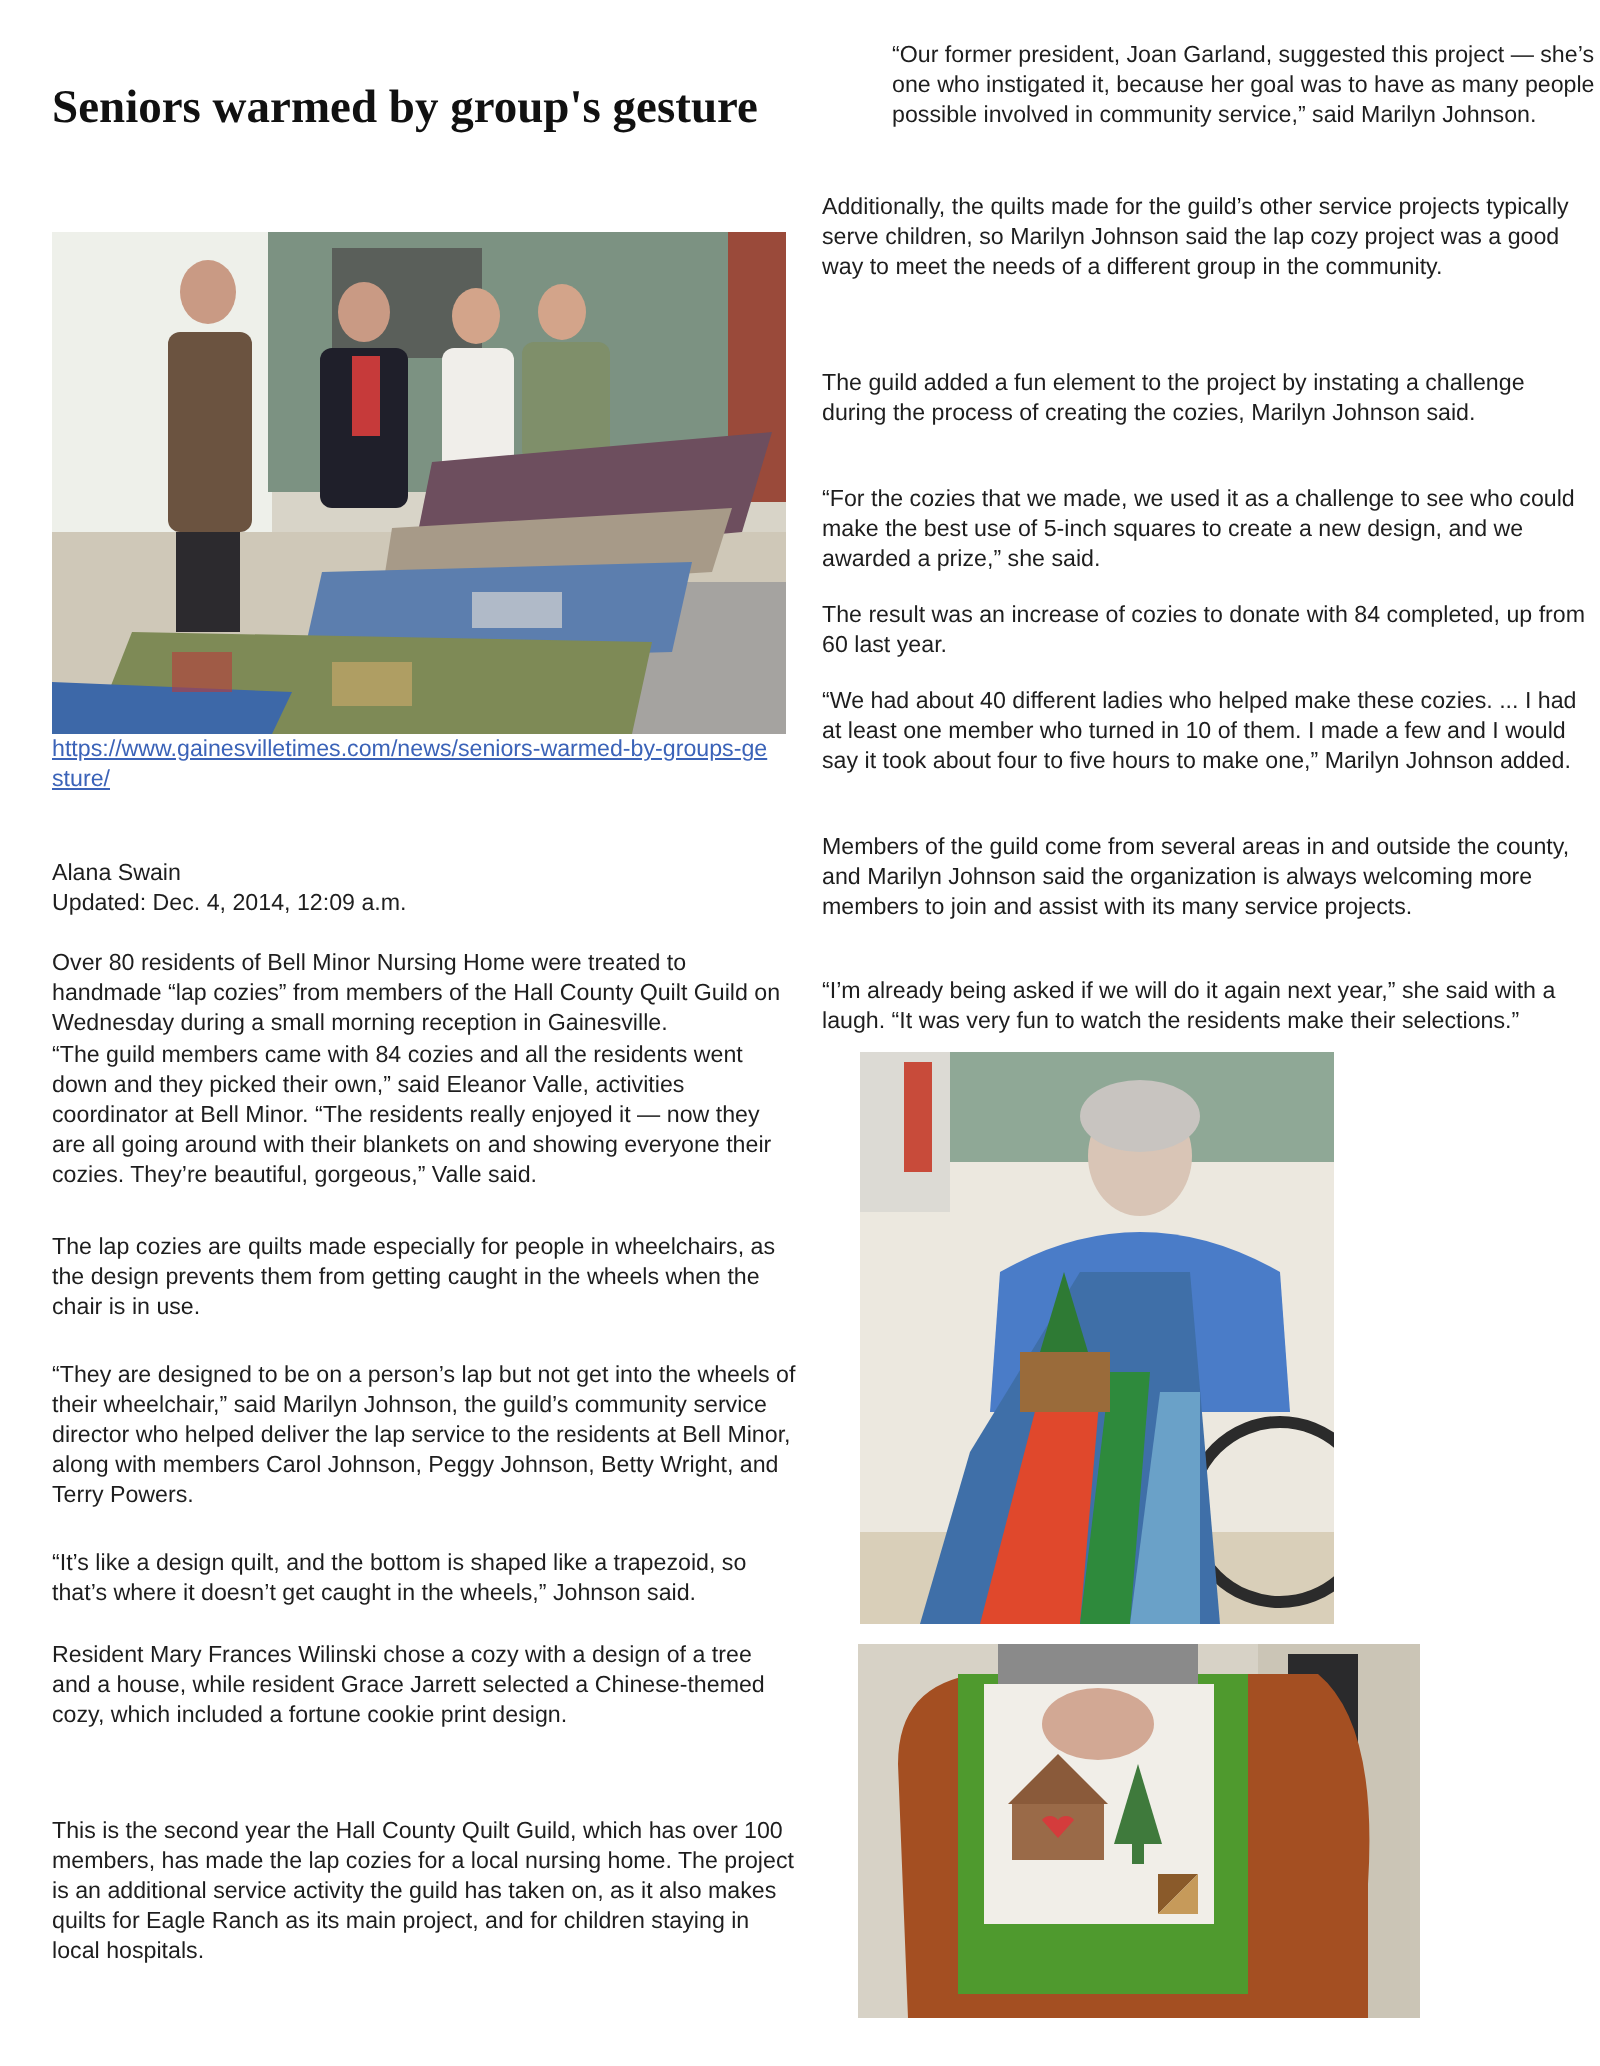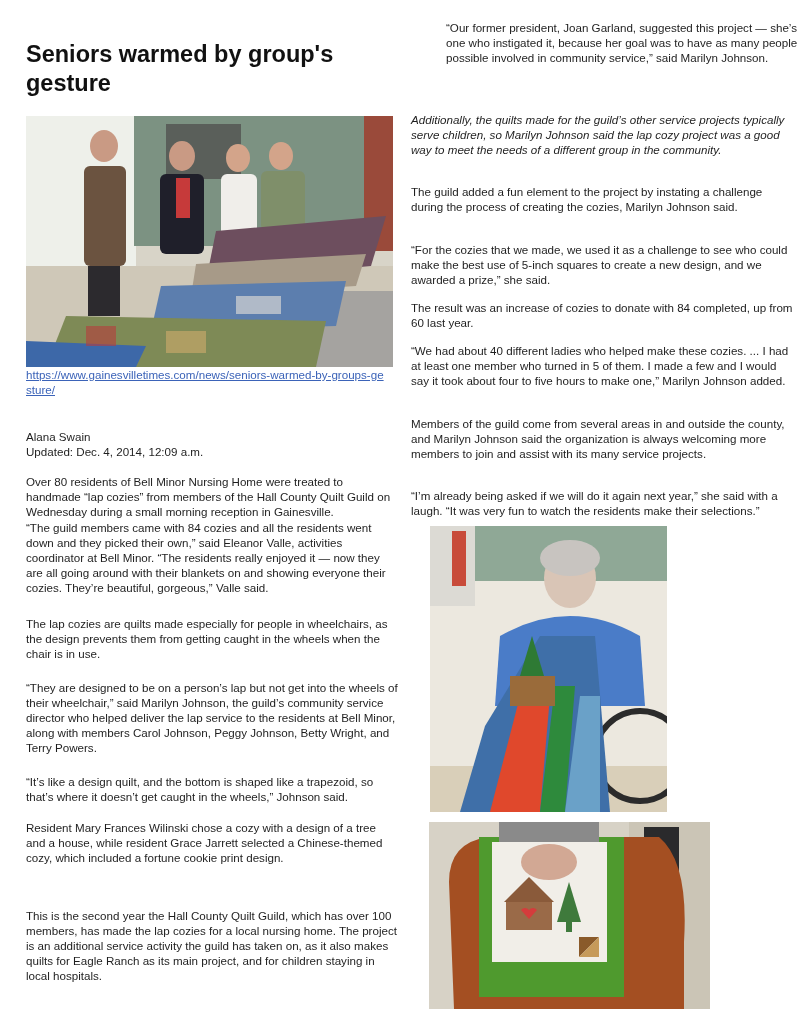--- a/index.html
+++ b/index.html
@@ -1,19 +1,19 @@
 <!DOCTYPE html>
 <html><head>
 <meta charset="utf-8">
 <style>
   html, body { margin: 0; padding: 0; background: #ffffff; }
   body { width: 800px; height: 1033px; position: relative; overflow: hidden;
          font-family: "Liberation Sans", sans-serif; color: #1a1a1a; }
   .title { position: absolute; left: 26px; top: 40px; width: 370px; margin: 0;
-           font-size: 23.5px; line-height: 29px; font-weight: bold; color: #111; }
+           font-size: 23.5px; line-height: 29px; font-weight: bold; color: #111; font-family: Liberation Serif, serif; }
   .p { position: absolute; margin: 0; font-size: 11.6px; line-height: 15px; color: #1e1e1e; }
   .left { left: 26px; width: 372px; }
   .right { left: 411px; width: 385px; }
   .link { color: #3b63b8; text-decoration: underline; }
   .photo { position: absolute; overflow: hidden; }
   .photo svg { display: block; width: 100%; height: 100%; }
 </style>
 </head>
 <body>
 
@@ -58,25 +58,25 @@
 
 <p class="p left" style="top:474px;">Over 80 residents of Bell Minor Nursing Home were treated to handmade “lap cozies” from members of the Hall County Quilt Guild on Wednesday during a small morning reception in Gainesville.</p>
 <p class="p left" style="top:520px;">“The guild members came with 84 cozies and all the residents went down and they picked their own,” said Eleanor Valle, activities coordinator at Bell Minor. “The residents really enjoyed it — now they are all going around with their blankets on and showing everyone their cozies. They’re beautiful, gorgeous,” Valle said.</p>
 <p class="p left" style="top:616px;">The lap cozies are quilts made especially for people in wheelchairs, as the design prevents them from getting caught in the wheels when the chair is in use.</p>
 <p class="p left" style="top:680px;">“They are designed to be on a person’s lap but not get into the wheels of their wheelchair,” said Marilyn Johnson, the guild’s community service director who helped deliver the lap service to the residents at Bell Minor, along with members Carol Johnson, Peggy Johnson, Betty Wright, and Terry Powers.</p>
 <p class="p left" style="top:774px;">“It’s like a design quilt, and the bottom is shaped like a trapezoid, so that’s where it doesn’t get caught in the wheels,” Johnson said.</p>
 <p class="p left" style="top:820px;">Resident Mary Frances Wilinski chose a cozy with a design of a tree and a house, while resident Grace Jarrett selected a Chinese-themed cozy, which included a fortune cookie print design.</p>
 <p class="p left" style="top:908px;">This is the second year the Hall County Quilt Guild, which has over 100 members, has made the lap cozies for a local nursing home. The project is an additional service activity the guild has taken on, as it also makes quilts for Eagle Ranch as its main project, and for children staying in local hospitals.</p>
 
 <p class="p right" style="top:20px;margin-left:35px;">“Our former president, Joan Garland, suggested this project — she’s the one who instigated it, because her goal was to have as many people as possible involved in community service,” said Marilyn Johnson.</p>
-<p class="p right" style="top:112px;font-style:italic;">Additionally, the quilts made for the guild’s other service projects typically serve children, so Marilyn Johnson said the lap cozy project was a good way to meet the needs of a different group in the community.</p>
+<p class="p right" style="top:96px;">Additionally, the quilts made for the guild’s other service projects typically serve children, so Marilyn Johnson said the lap cozy project was a good way to meet the needs of a different group in the community.</p>
 <p class="p right" style="top:184px;">The guild added a fun element to the project by instating a challenge during the process of creating the cozies, Marilyn Johnson said.</p>
 <p class="p right" style="top:242px;">“For the cozies that we made, we used it as a challenge to see who could make the best use of 5-inch squares to create a new design, and we awarded a prize,” she said.</p>
 <p class="p right" style="top:300px;">The result was an increase of cozies to donate with 84 completed, up from 60 last year.</p>
-<p class="p right" style="top:343px;">“We had about 40 different ladies who helped make these cozies. ... I had at least one member who turned in 5 of them. I made a few and I would say it took about four to five hours to make one,” Marilyn Johnson added.</p>
+<p class="p right" style="top:343px;">“We had about 40 different ladies who helped make these cozies. ... I had at least one member who turned in 10 of them. I made a few and I would say it took about four to five hours to make one,” Marilyn Johnson added.</p>
 <p class="p right" style="top:416px;">Members of the guild come from several areas in and outside the county, and Marilyn Johnson said the organization is always welcoming more members to join and assist with its many service projects.</p>
 <p class="p right" style="top:488px;">“I’m already being asked if we will do it again next year,” she said with a laugh. “It was very fun to watch the residents make their selections.”</p>
 
 <div class="photo" style="left:430px; top:526px; width:237px; height:286px;">
   <svg viewBox="0 0 237 286" preserveAspectRatio="none">
     <rect width="237" height="286" fill="#ece8df"></rect>
     <rect x="45" y="0" width="192" height="55" fill="#8fa896"></rect>
     <rect x="0" y="0" width="45" height="80" fill="#dcdad4"></rect>
     <rect x="22" y="5" width="14" height="55" fill="#c84b3a"></rect>
     <rect x="0" y="240" width="237" height="46" fill="#d9cfb9"></rect>

